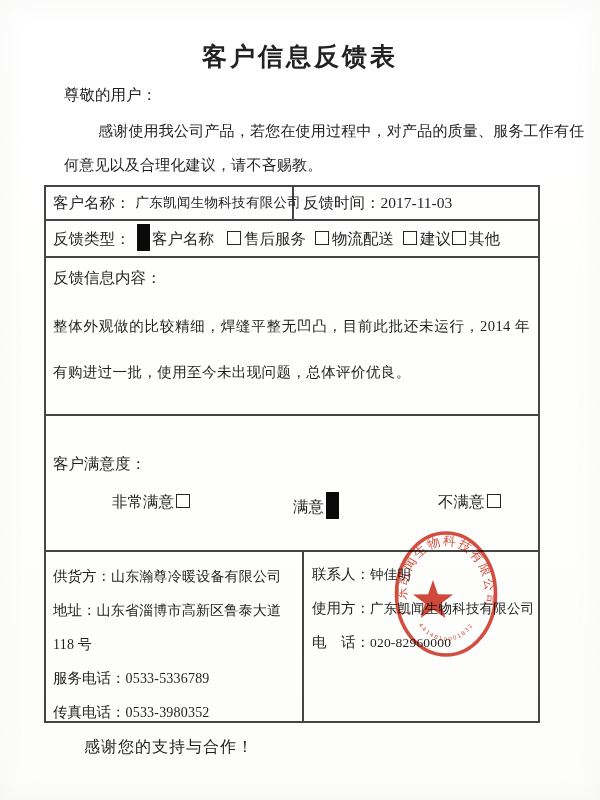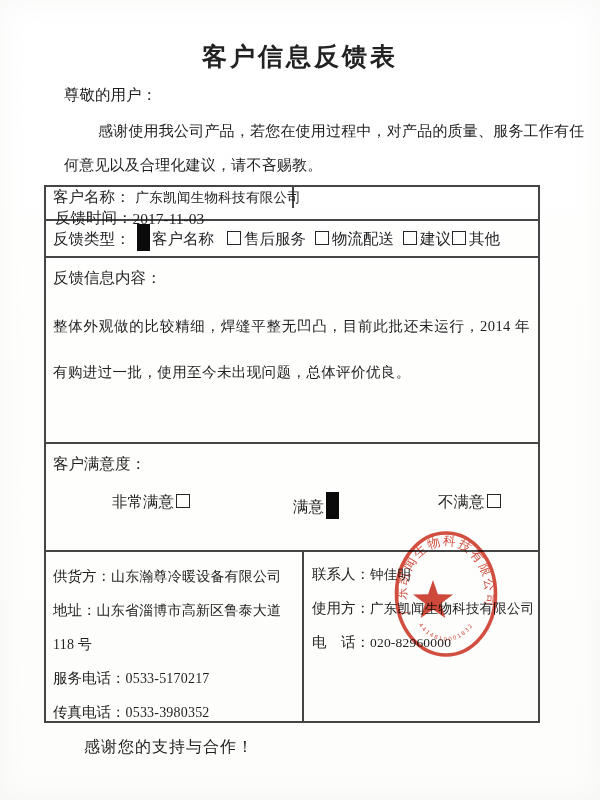--- a/index.html
+++ b/index.html
@@ -17,23 +17,23 @@
   .salutation{position:absolute;left:64px;top:85px;font-size:15.5px;}
   .intro1{position:absolute;left:98px;top:122px;font-size:15px;letter-spacing:0.2px;white-space:nowrap;}
   .intro2{position:absolute;left:64px;top:156px;font-size:15px;letter-spacing:0.2px;white-space:nowrap;}
   .closing{position:absolute;left:84px;top:737px;font-size:16px;letter-spacing:1px;}
 
   .tbl{
     position:absolute;left:44px;top:185px;width:496px;height:538px;
     border:2px solid #454545;box-sizing:border-box;background:transparent;
   }
   .row{position:absolute;left:0;width:492px;box-sizing:border-box;border-bottom:2px solid #454545;}
-  .r1{top:0;height:34px;display:flex;flex-direction:column;}
+  .r1{top:0;height:34px;display:flex;}
   .r2{top:34px;height:37px;}
-  .r3{top:71px;height:186px;padding:10px 8px 0 7px;}
+  .r3{top:71px;height:158px;padding:10px 8px 0 7px;}
   .r4{top:257px;height:108px;}
   .r5{top:365px;height:169px;display:flex;border-bottom:none;}
 
   .r1 .cell-left{width:248px;box-sizing:border-box;border-right:2px solid #454545;display:flex;align-items:center;padding-left:7px;}
   .r1 .cell-right{flex:1;display:flex;align-items:center;padding-left:9px;}
   .lbl{font-size:15.5px;white-space:nowrap;}
   .val{font-size:15.5px;white-space:nowrap;}
   .val-sm{font-size:13.5px;margin-left:5px;white-space:nowrap;letter-spacing:0.3px;}
 
   .r2 .lbl{position:absolute;left:7px;top:8px;}
@@ -105,21 +105,21 @@
       <span class="sopt s0"><span>非常满意</span><span class="boxempty"></span></span>
       <span class="sopt s1"><span>满意</span><span class="boxfill"></span></span>
       <span class="sopt s2"><span>不满意</span><span class="boxempty"></span></span>
     </div>
 
     <div class="row r5">
       <div class="cell-left">
         <div class="line"><span>供货方：</span><span class="v">山东瀚尊冷暖设备有限公司</span></div>
         <div class="line"><span>地址：</span><span class="v">山东省淄博市高新区鲁泰大道</span></div>
         <div class="line"><span class="v">118 号</span></div>
-        <div class="line"><span>服务电话：</span><span class="v">0533-5170217</span></div>
+        <div class="line"><span>服务电话：</span><span class="v">0533-5336789</span></div>
         <div class="line"><span>传真电话：</span><span class="v">0533-3980352</span></div>
       </div>
       <div class="cell-right">
         <div class="line"><span>联系人：</span><span class="v">钟佳明</span></div>
         <div class="line"><span>使用方：</span><span class="v">广东凯闻生物科技有限公司</span></div>
         <div class="line"><span>电　话：</span><span class="v">020-82960000</span></div>
       </div>
     </div>
 
   </div>

